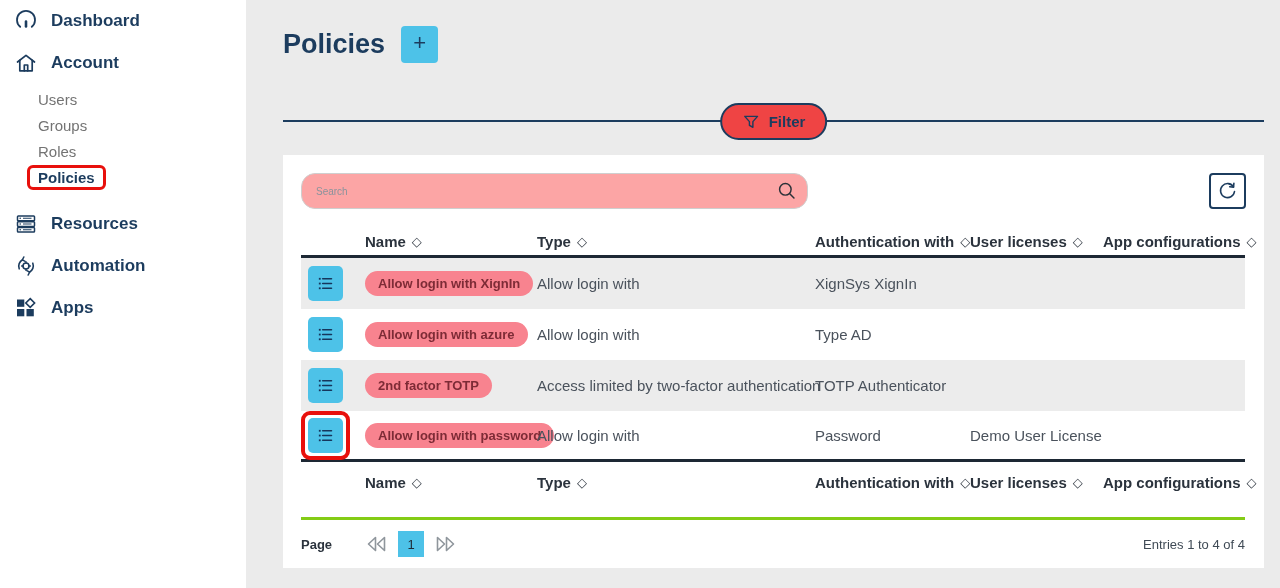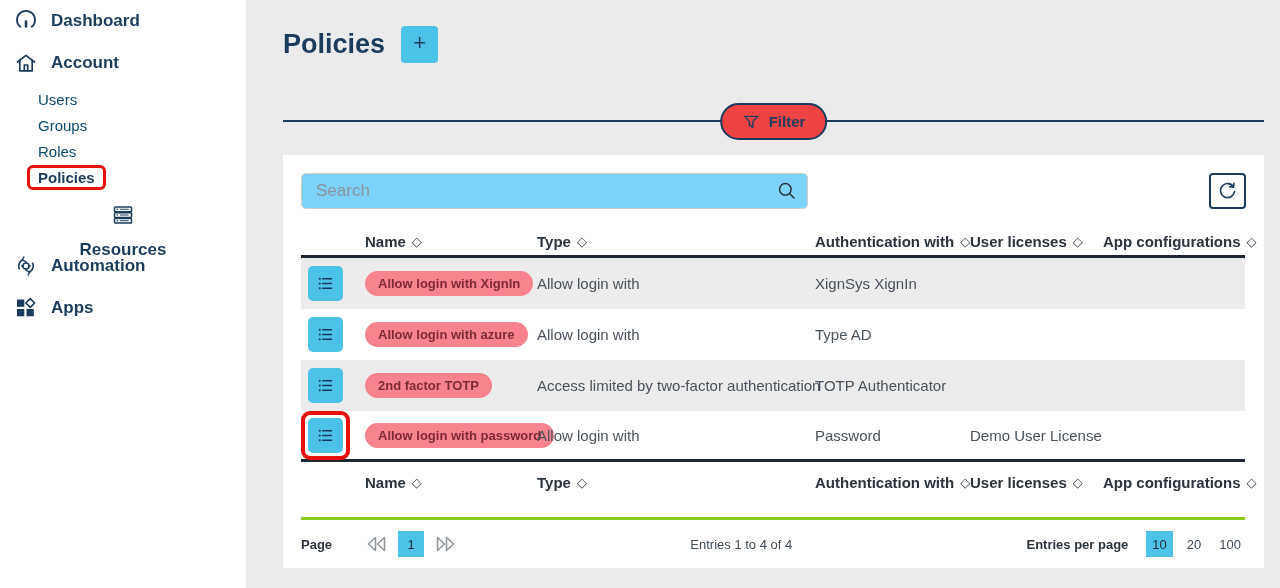--- a/index.html
+++ b/index.html
@@ -21,21 +21,21 @@
     display: flex; align-items: center; gap: 13px;
     height: 42px; padding: 0 14px;
     font-size: 17px; font-weight: 600; color: var(--navy, #1c3c5e);
     cursor: pointer;
   }
   .nav-item.active { background: var(--stripe, #ececec); }
   .nav-icon { width: 24px; height: 24px; display: inline-flex; color: var(--navy, #1c3c5e); flex: 0 0 24px; }
   .nav-icon svg { width: 100%; height: 100%; }
   .sub-list { padding: 2px 0 6px 38px; }
   .sub-item {
-    font-size: 15px; color: #0c4a6e; height: 26px;
+    font-size: 15px; color: #737373; height: 26px;
     display: flex; align-items: center; cursor: pointer;
   }
   .sub-item.selected { font-weight: 700; color: var(--navy, #1c3c5e); }
   .red-box {
     display: inline-block; border: 3px solid var(--red, #e8100c);
     border-radius: 6px; padding: 1px 8px; margin-left: -11px;
   }
 
   
   .main { position: absolute; left: 258px; top: 0; width: 1022px; height: 588px; }
@@ -65,23 +65,23 @@
   }
   .filter-pill svg { width: 18px; height: 18px; }
 
   
   .card {
     position: absolute; left: 25px; top: 155px; width: 981px; height: 413px;
     background: #ffffff;
   }
   .search-wrap { position: absolute; left: 18px; top: 18px; width: 507px; height: 36px; }
   .search-input {
-    width: 100%; height: 100%; border: 1px solid #cfcfcf; border-radius: 5px;
-    padding: 0 40px 0 14px; font-size: 17px; color: #3c4650; outline: none;
-    font-family: "Liberation Sans", sans-serif; background: #7dd3fc;
+    width: 100%; height: 100%; border: 1px solid #cfcfcf; border-radius: 14px;
+    padding: 0 40px 0 14px; font-size: 10px; color: #3c4650; outline: none;
+    font-family: "Liberation Sans", sans-serif; background: #fca5a5;
   }
   .search-input::placeholder { color: #8a939c; }
   .search-icon { position: absolute; right: 10px; top: 7px; width: 22px; height: 22px; color: #2a3138; cursor: pointer; }
   .search-icon svg { width: 100%; height: 100%; }
   .refresh-btn {
     position: absolute; right: 18px; top: 18px; width: 37px; height: 36px;
     border: 2px solid var(--navy, #1c3c5e); border-radius: 4px; background: #fff;
     display: flex; align-items: center; justify-content: center; color: var(--navy, #1c3c5e);
   }
   .refresh-btn svg { width: 21px; height: 21px; }
@@ -178,21 +178,21 @@
     <div class="sub-item">
       <span>Roles</span>
     </div>
     <div class="sub-item selected">
       <span class="red-box">
         <span>Policies</span>
       </span>
     </div>
   </div>
 
-  <div class="nav-item" style="margin-top:7px;flex-direction:column;">
+  <div class="nav-item" style="margin-top:7px;">
     <span class="nav-icon">
       <svg viewBox="0 0 24 24" fill="none" stroke="currentColor" stroke-width="1.5">
         <rect x="3.5" y="4" width="17" height="4.7" rx="0.8"></rect>
           <rect x="3.5" y="9.7" width="17" height="4.7" rx="0.8"></rect>
           <rect x="3.5" y="15.4" width="17" height="4.7" rx="0.8"></rect>
         <circle cx="6.2" cy="6.3" r="0.8" fill="currentColor" stroke="none"></circle>
           <circle cx="6.2" cy="12" r="0.8" fill="currentColor" stroke="none"></circle>
           <circle cx="6.2" cy="17.7" r="0.8" fill="currentColor" stroke="none"></circle>
         <path d="M9 6.3 H17.5 M9 12 H17.5 M9 17.7 H17.5" stroke-width="1.1"></path>
       </svg>
@@ -421,22 +421,16 @@
         <button class="pg-nav">
           <span style="display:inline-flex;">
             <svg width="22" height="18" viewBox="0 0 22 18" fill="none" stroke="#8f969c" stroke-width="1.6" stroke-linejoin="round">
               <polygon points="3.5,2.5 10.5,9 3.5,15.5"></polygon>
                 <polygon points="12.5,2.5 19.5,9 12.5,15.5"></polygon>
             </svg>
           </span>
         </button>
       </div>
       <div class="pg-center">Entries 1 to 4 of 4</div>
-      <div class="pg-right">
-        <span class="pg-label">Entries per page</span>
-        <button class="size-opt selected">10</button>
-        <button class="size-opt">20</button>
-        <button class="size-opt">100</button>
-      </div>
     </div>
 
   </div>
 </div>
 
 </body></html>

